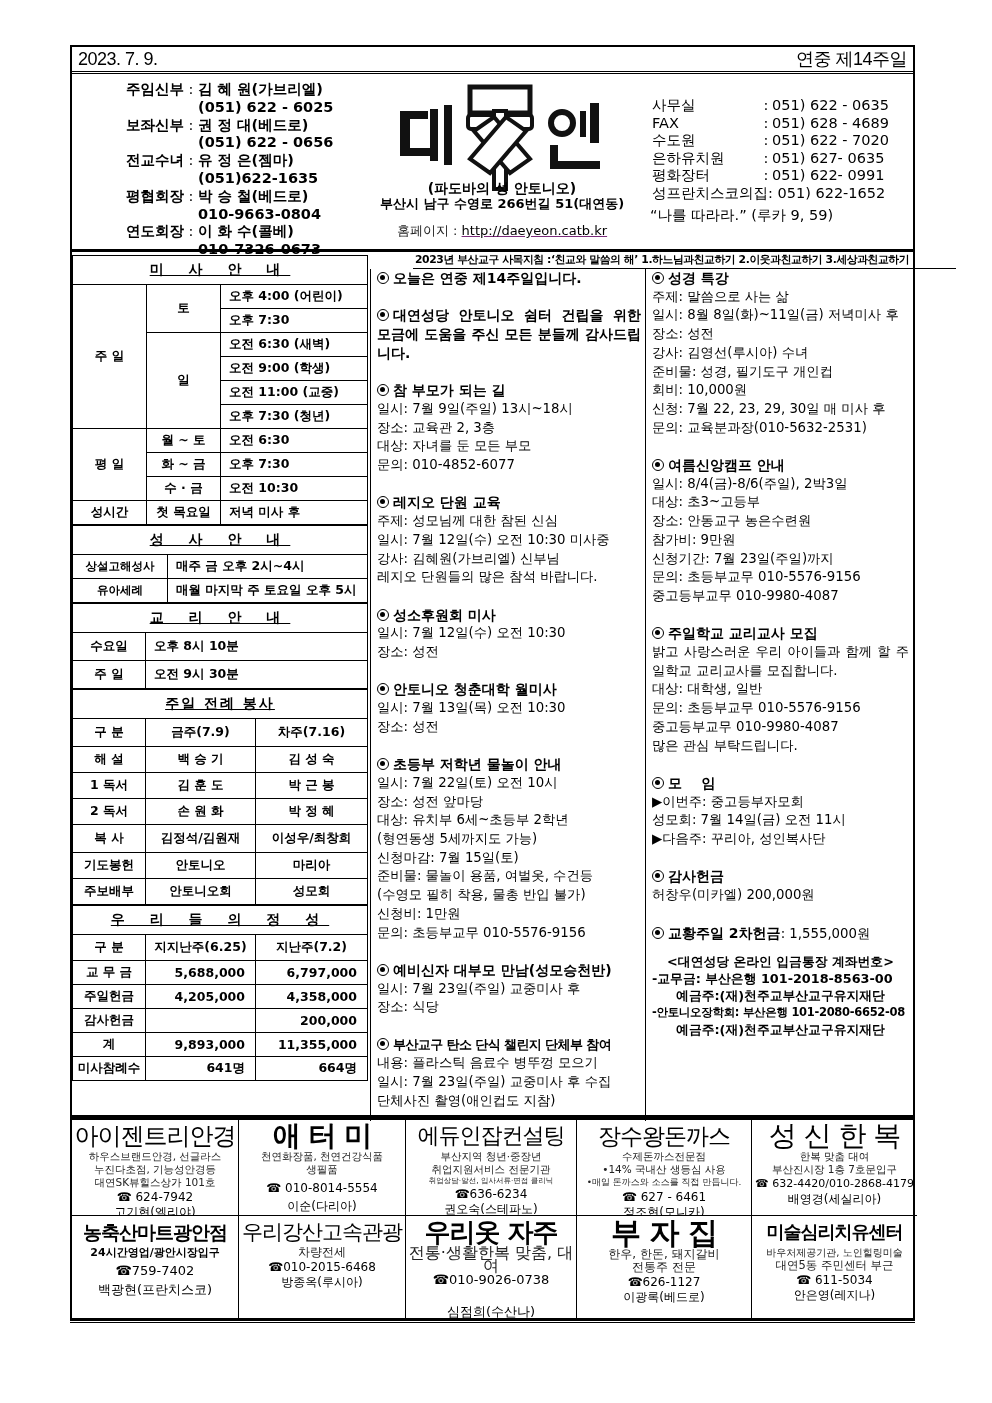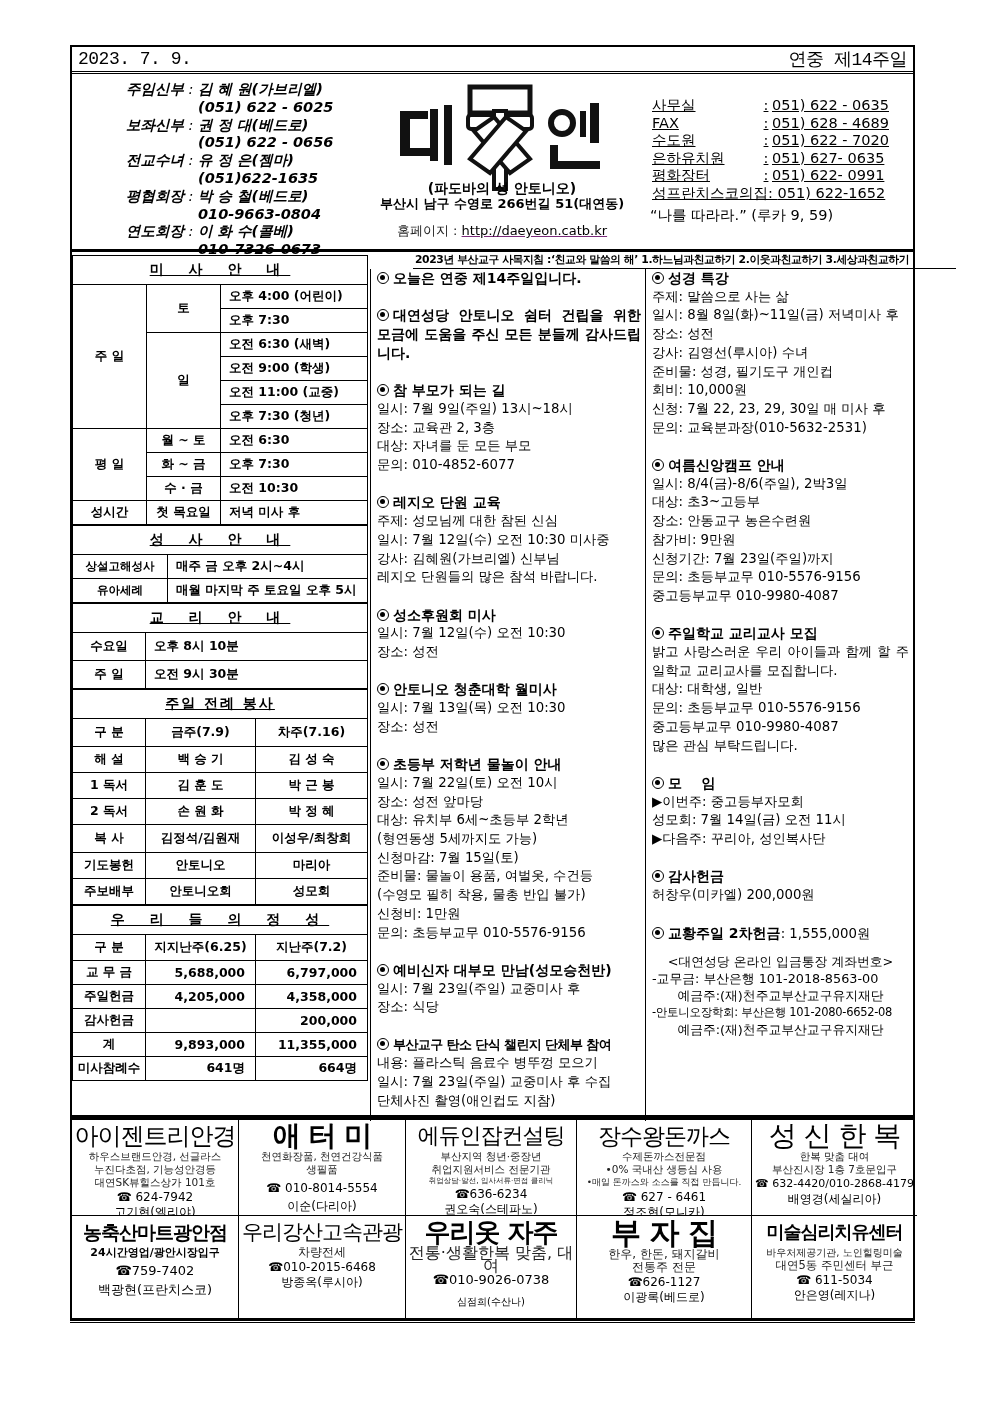--- a/index.html
+++ b/index.html
@@ -1,39 +1,39 @@
 <!DOCTYPE html>
 <html><head>
 <meta charset="utf-8">
 <style>
   * { box-sizing: border-box; margin: 0; padding: 0; }
   html, body { width: 992px; height: 1403px; background: #fff; }
   body { font-family: "DejaVu Sans", "Liberation Sans", sans-serif; color: #000; position: relative; overflow: hidden; }
 
   .page { position: absolute; left: 70px; top: 45px; width: 845px; height: 1072px; border: 2px solid #000; }
-  .topbar { position: absolute; left: 0; top: 0; width: 841px; height: 27px; border-bottom: 3px double #000; font-family: Liberation Mono, monospace; font-size: 18px; display: flex; justify-content: space-between; align-items: center; padding: 0 6px; letter-spacing: -0.5px; }
+  .topbar { position: absolute; left: 0; top: 0; width: 841px; height: 27px; border-bottom: 3px double #000; font-family: Liberation Sans, sans-serif; font-size: 18px; display: flex; justify-content: space-between; align-items: center; padding: 0 6px; letter-spacing: -0.5px; }
 
   
   .hdr { position: absolute; top: 30px; left: 0; width: 841px; height: 175px; border-bottom: 3px solid #000; }
-  .staff { position: absolute; left: 28px; top: 4px; font-size: 14.5px; line-height: 17.8px; font-style: italic; }
+  .staff { position: absolute; left: 28px; top: 4px; font-size: 14.5px; line-height: 17.8px; }
   .staff .row { display: flex; }
   .staff .role { width: 84px; text-align: right; font-weight: bold; }
   .staff .sep { width: 14px; text-align: center; }
   .staff .val { font-weight: bold; }
   .staff .phone { padding-left: 98px; font-weight: bold; }
 
   .logo { position: absolute; left: 318px; top: 4px; width: 220px; height: 110px; }
   .logo svg { width: 100%; height: 100%; }
   .patron { position: absolute; left: 300px; top: 103px; width: 260px; text-align: center; font-size: 13px; font-weight: bold; line-height: 16px; }
   .patron .l1 { font-size: 14px; }
   .homepage { position: absolute; left: 300px; top: 145px; width: 260px; text-align: center; font-size: 13px; color: #222; }
   .homepage a { color: #000000; text-decoration: underline; text-decoration-color: #7a2a7a; }
 
   .contacts { position: absolute; left: 580px; top: 20px; font-size: 14.5px; line-height: 17.5px; }
-  .contacts .row { display: flex; text-decoration: underline; }
+  .contacts .row { display: flex; }
   .contacts .lbl { width: 108px; text-align: justify; text-align-last: justify; }
   .contacts .sep { width: 12px; text-align: center; }
   .quote { position: absolute; left: 578px; top: 129px; font-size: 14.5px; }
 
   
   .leftcol { position: absolute; left: 0; top: 208px; width: 296px; }
   table { border-collapse: collapse; width: 100%; }
   td { border: 1.5px solid #000; font-size: 12.5px; height: 24px; text-align: center; font-weight: bold; padding: 0 2px; }
   td.sec { font-size: 14px; letter-spacing: 10px; height: 29px; text-decoration: underline; }
   td.l { text-align: left; padding-left: 8px; }
@@ -41,21 +41,21 @@
 
   
   .slogan { position: absolute; left: 298px; top: 206px; width: 543px; height: 16px; font-size: 10.8px; font-weight: bold; padding-left: 2px; white-space: nowrap; letter-spacing: -0.4px; border-bottom: 1px solid #000; margin-left: 43px; }
   .midcol { position: absolute; left: 298px; top: 222px; width: 276px; height: 852px; border-left: 1.5px solid #000; border-right: 1.5px solid #000; padding: 0 4px 0 6px; font-size: 13.3px; line-height: 18.7px; }
   .rightcol { position: absolute; left: 574px; top: 222px; width: 267px; padding: 0 4px 0 6px; font-size: 13.3px; line-height: 18.7px; }
   .item { margin-bottom: 18.7px; }
   .item .title { font-weight: bold; font-size: 14px; }
   .bullet { display: inline-block; width: 12px; height: 12px; border: 1.5px solid #000; border-radius: 50%; position: relative; vertical-align: -1px; margin-right: 4px; }
   .bullet::after { content: ""; position: absolute; left: 2px; top: 2px; width: 5px; height: 5px; background: #000; border-radius: 50%; }
   .just { text-align: justify; }
-  .acct { font-weight: normal; font-size: 12.8px; line-height: 17px; }
+  .acct { font-weight: bold; font-size: 12.8px; line-height: 17px; }
   .acct .c { text-align: center; }
 
   
   .ads { position: absolute; left: 70px; top: 1117px; width: 845px; height: 203px; border: 2px solid #000; border-top: 3px solid #000; display: grid; grid-template-columns: 167px 167px 171px 175px 165px; grid-template-rows: 96px 1fr; }
   .ad { border-right: 1.5px solid #000; border-bottom: 1.5px solid #000; text-align: center; overflow: hidden; padding-top: 2px; }
   .ad:nth-child(5n) { border-right: none; }
   .ad:nth-child(n+6) { border-bottom: none; }
   .ad .name { font-size: 26px; line-height: 28px; font-weight: normal; white-space: nowrap; letter-spacing: -1px; }
   .ad .name.bold { font-weight: bold; }
   .ad .desc { font-size: 10.5px; line-height: 13px; color: #222; text-align: center; }
@@ -467,21 +467,21 @@
     <div class="name" style="font-size:22px">에듀인잡컨설팅</div>
     <div class="desc">부산지역 청년·중장년</div>
     <div class="desc">취업지원서비스 전문기관</div>
     <div class="desc tiny">취업상담·알선, 입사서류·면접 클리닉</div>
     <div class="tel">☎636-6234</div>
     <div class="owner">권오숙(스테파노)</div>
   </div>
   <div class="ad">
     <div class="name" style="font-size:23px">장수왕돈까스</div>
     <div class="desc">수제돈까스전문점</div>
-    <div class="desc">•0% 국내산 생등심 사용</div>
+    <div class="desc">•14% 국내산 생등심 사용</div>
     <div class="desc" style="font-size:9px">•매일 돈까스와 소스를 직접 만듭니다.</div>
     <div class="tel">☎ 627 - 6461</div>
     <div class="owner">정조현(모니카)</div>
   </div>
   <div class="ad">
     <div class="name" style="font-size:28px">성 신 한 복</div>
     <div class="desc">한복 맞춤 대여</div>
     <div class="desc">부산진시장 1층 7호문입구</div>
     <div class="tel" style="font-size:11px">☎ 632-4420/010-2868-4179</div>
     <div class="owner">배영경(세실리아)</div>
@@ -496,21 +496,21 @@
   <div class="ad">
     <div class="name" style="font-size:21px">우리강산고속관광</div>
     <div class="desc" style="font-size:12px">차량전세</div>
     <div class="tel">☎010-2015-6468</div>
     <div class="owner">방종옥(루시아)</div>
   </div>
   <div class="ad">
     <div class="name bold" style="font-size:26px">우리옷 자주</div>
     <div class="desc" style="font-size:16px">전통·생활한복 맞춤, 대여</div>
     <div class="tel" style="font-size:13px">☎010-9026-0738</div>
-    <div class="owner" style="font-size:10px;margin-top:6px">심점희(수산나)</div>
+    <div class="owner" style="font-size:13px;margin-top:16px">심점희(수산나)</div>
   </div>
   <div class="ad">
     <div class="name bold" style="font-size:30px;line-height:30px">부 자 집</div>
     <div class="desc" style="font-size:12px">한우, 한돈, 돼지갈비</div>
     <div class="desc" style="font-size:12px">전통주 전문</div>
     <div class="tel">☎626-1127</div>
     <div class="owner">이광록(베드로)</div>
   </div>
   <div class="ad">
     <div class="name bold" style="font-size:18px">미술심리치유센터</div>

